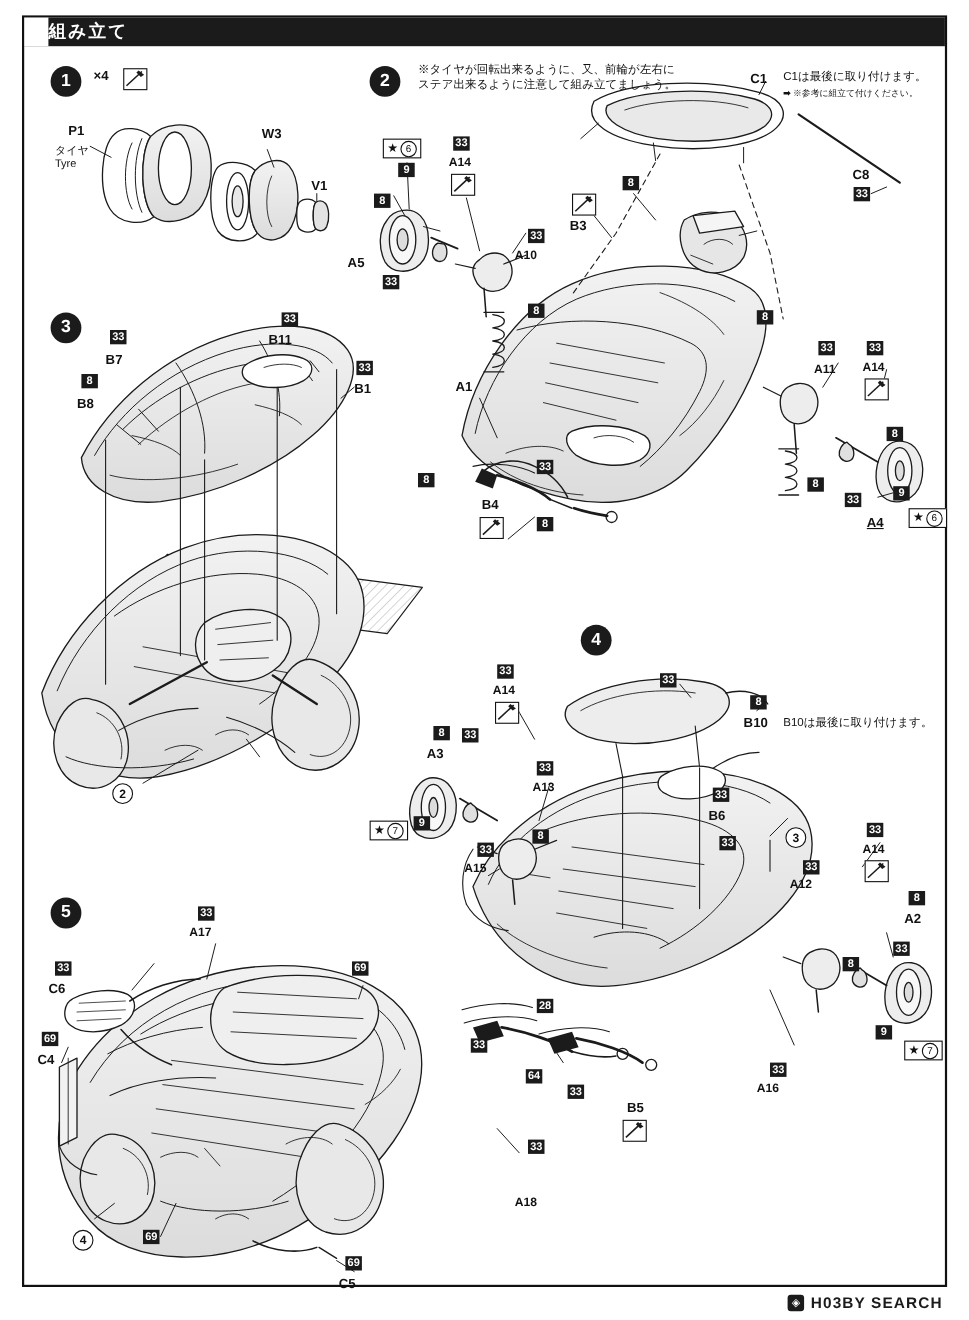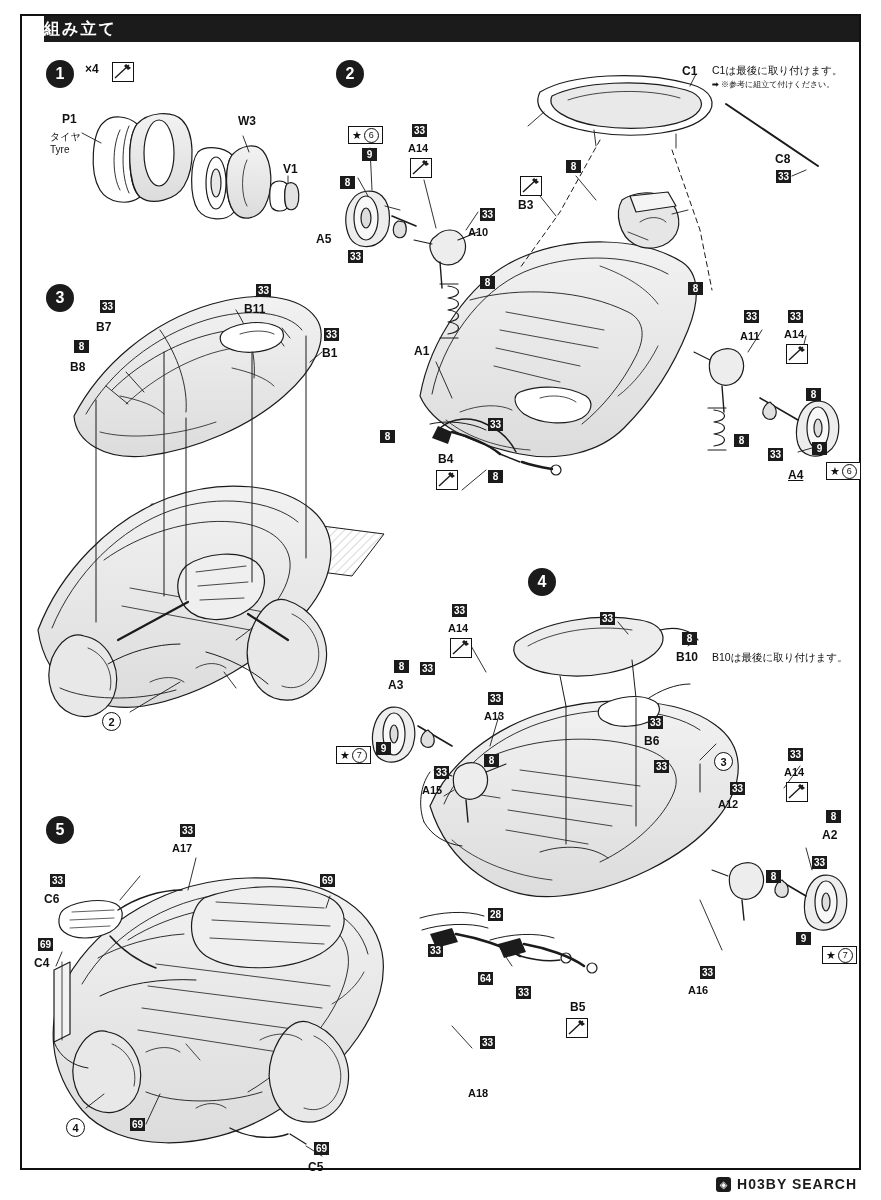--- a/index.html
+++ b/index.html
@@ -562,20 +562,24 @@
         <line x1="2" y1="15" x2="16" y2="2" stroke="#1b1b1b" stroke-width="1.4"></line>
         <polygon points="13,1 18,5 15,7 11,3" fill="#1b1b1b"></polygon>
       </svg>
   </div>
   <div class="plabel" style="left:62px; top:112px;">P1</div>
   <div class="jp" style="left:50px; top:130px;">タイヤ</div>
   <div class="jp" style="left:50px; top:144px;">Tyre</div>
   <div class="plabel" style="left:238px; top:114px;">W3</div>
   <div class="plabel" style="left:283px; top:162px;">V1</div>
 
+  <div class="note" style="left:380px; top:56px;">
+    <span>※タイヤが回転出来るように、又、前輪が左右に</span><br>
+    <span>ステア出来るように注意して組み立てましょう。</span>
+  </div>
   <div class="note" style="left:712px; top:63px;">C1は最後に取り付けます。</div>
   <div class="note tiny" style="left:712px; top:80px;">
     <span style="font-weight:bold;">➡</span>
     <span>※参考に組立て付けください。</span>
   </div>
 
   <div class="starbox" style="left:348px; top:126px;">
     <span class="star">★</span>
     <span class="circled">6</span>
   </div>

